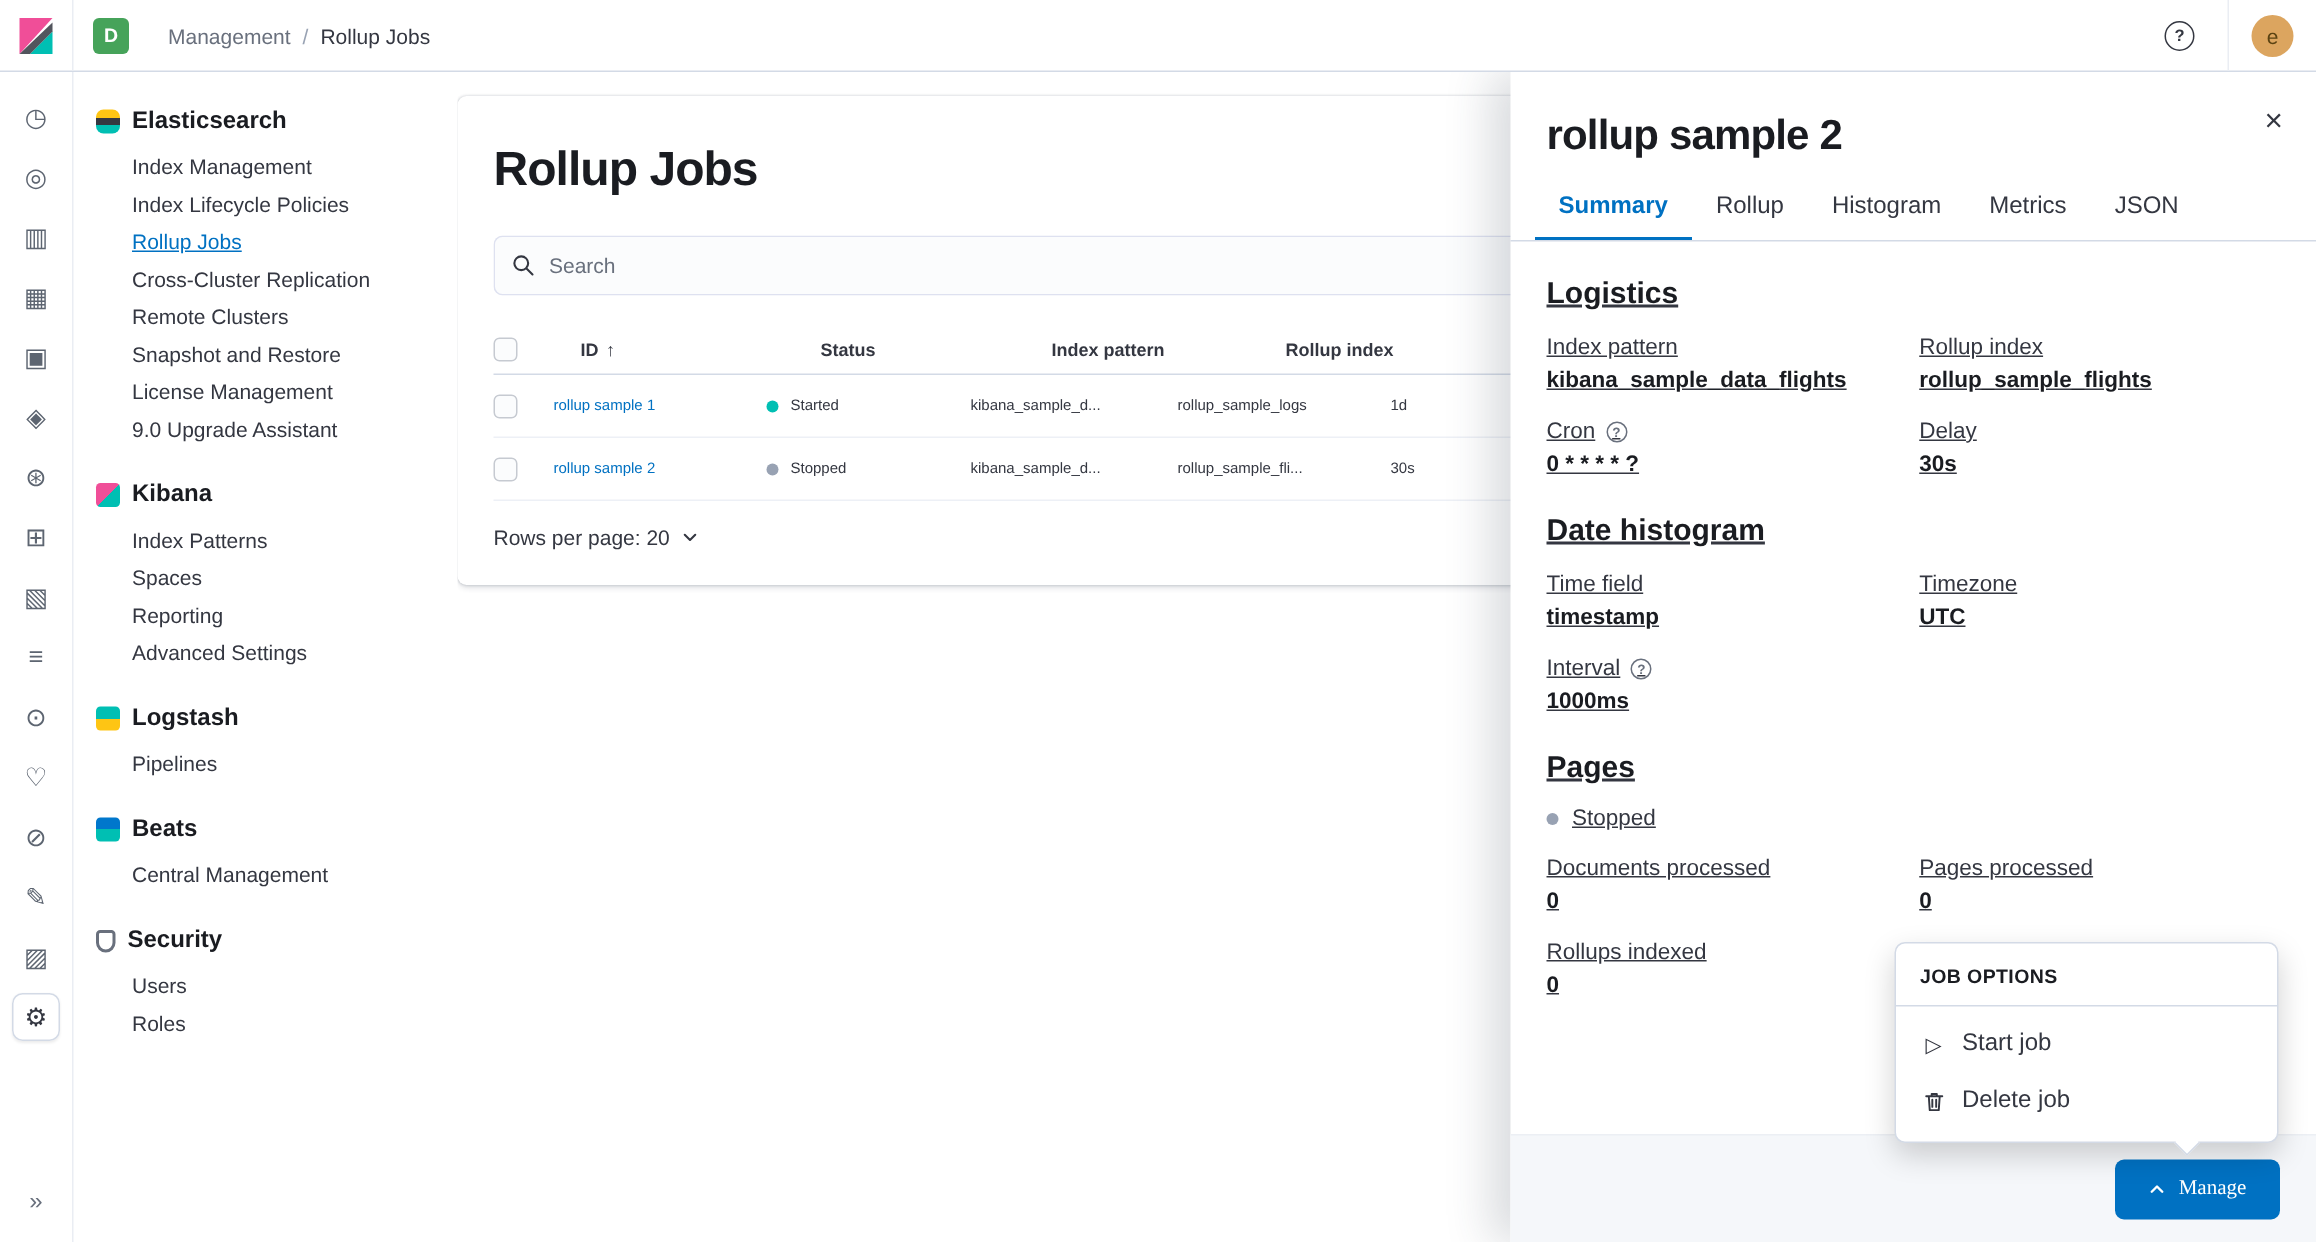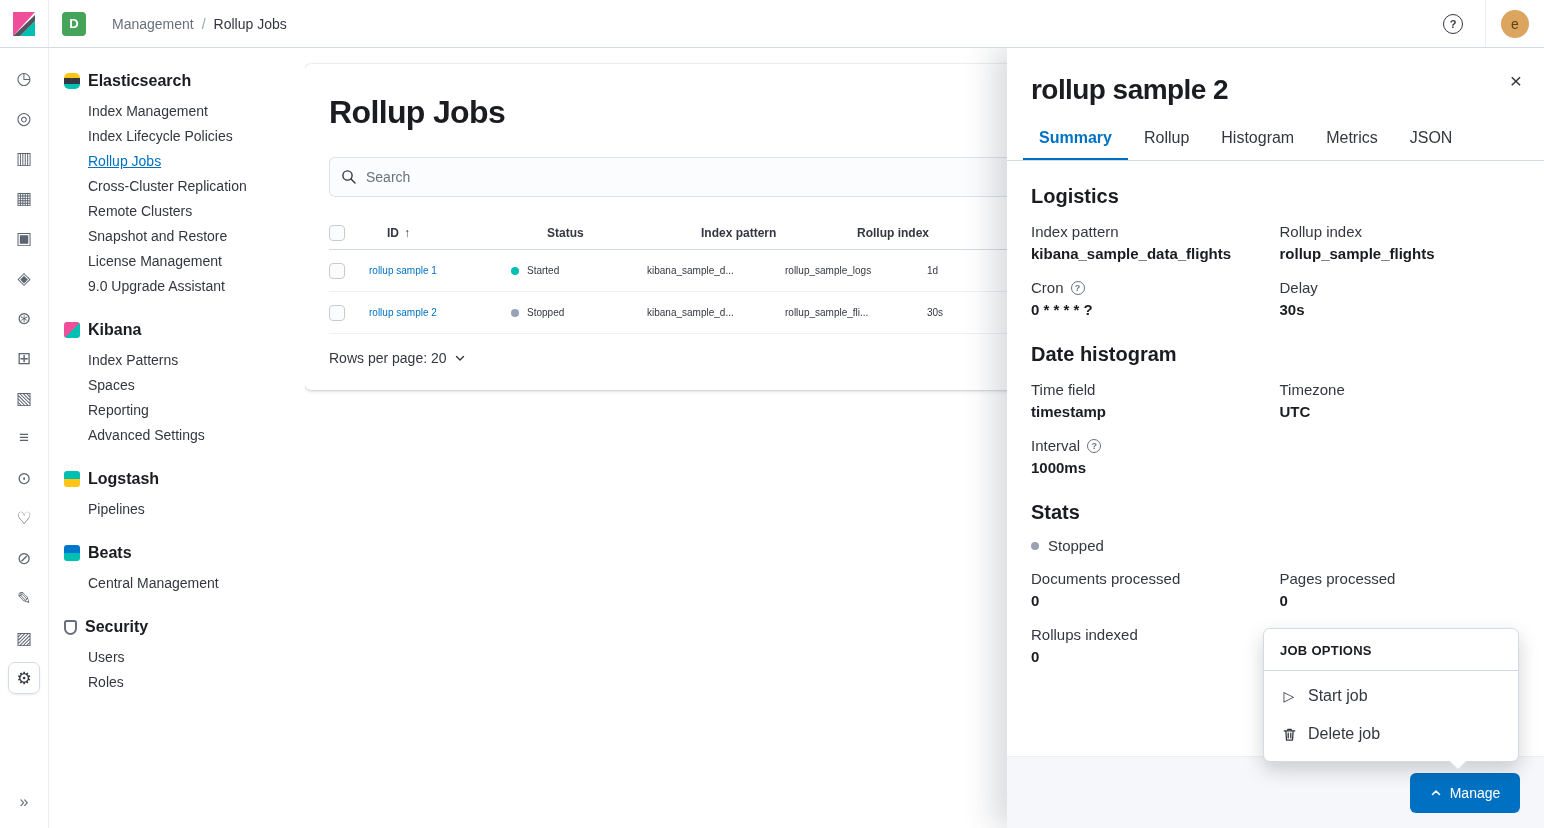--- a/index.html
+++ b/index.html
@@ -60,28 +60,28 @@
 
   
   .flyout { position:absolute; top:48px; right:0; width:537px; bottom:0; background:#fff; z-index:20; box-shadow:-14px 0 28px rgba(50,60,80,.18); display:flex; flex-direction:column; }
   .flyout-close { position:absolute; top:18px; right:18px; font-size:21px; line-height:1; color:#343741; cursor:pointer; padding:4px; }
   .flyout-head { padding:26px 24px 0; }
   .flyout-title { font-size:28px; font-weight:600; color:#1a1c21; letter-spacing:-.02em; }
   .tabs { display:flex; padding:0 16px; margin-top:8px; border-bottom:1px solid #D3DAE6; }
   .tab { padding:15px 16px 13px; font-size:16px; color:#343741; cursor:pointer; }
   .tab.active { color:#0071C2; box-shadow:inset 0 -2px 0 #0071C2; font-weight:600; }
   .flyout-body { flex:1; overflow:hidden; padding:24px; }
-  .fsection { margin-bottom:25px; }
+  .fsection { margin-bottom:25px;text-decoration:underline; }
   .fsection h3 { font-size:20px; font-weight:600; color:#1a1c21; margin-bottom:15px; }
   .dgrid { display:grid; grid-template-columns:1fr 1fr; column-gap:8px; row-gap:17px; }
   .dlabel { font-size:15px; color:#343741; margin-bottom:5px; display:flex; align-items:center; gap:7px; }
   .dvalue { font-size:15px; font-weight:700; color:#1a1c21; }
   .help-circle { width:14px; height:14px; border:1.4px solid #69707D; color:#69707D; border-radius:50%; font-size:9px; font-weight:700; display:inline-flex; align-items:center; justify-content:center; cursor:pointer; }
   .status-line { display:flex; align-items:center; gap:9px; font-size:15px; margin:-2px 0 16px; color:#343741; }
-  .flyout-footer { height:72px; background:#F5F7FA; border-top:1px solid #ECEFF4; display:flex; align-items:center; justify-content:flex-end; padding:0 24px; }
+  .flyout-footer { height:72px; background:#F5F7FA; border-top:1px solid #ECEFF4; display:flex; align-items:center; justify-content:flex-end; padding:0 24px;font-family:Liberation Serif, serif; }
   .manage-btn { background:#0071C2; color:#fff; border:none; height:40px; min-width:110px; padding:0 14px; border-radius:6px; font-family:inherit; font-size:14px; font-weight:500; display:flex; align-items:center; justify-content:center; gap:8px; cursor:pointer; }
 
   
   .popover { position:absolute; left:1263px; top:628px; width:256px; background:#fff; border:1px solid #D3DAE6; border-radius:7px; box-shadow:0 8px 20px rgba(0,0,0,.18); z-index:50; }
   .popover-title { padding:14px 16px 12px; font-size:13px; font-weight:700; color:#1a1c21; border-bottom:1px solid #D3DAE6; letter-spacing:.02em; }
   .popover-items { padding:6px 0 8px; }
   .popover-item { display:flex; align-items:center; gap:10px; padding:10px 16px; font-size:16px; color:#343741; cursor:pointer; }
   .pi-icon { width:18px; display:inline-flex; justify-content:center; font-size:14px; color:#343741; }
   .popover-arrow { position:absolute; bottom:-7px; left:188px; width:12px; height:12px; background:#fff; border-right:1px solid #D3DAE6; border-bottom:1px solid #D3DAE6; transform:rotate(45deg); }
 </style>
@@ -275,21 +275,21 @@
             <div class="dlabel">Timezone</div>
             <div class="dvalue">UTC</div>
           </div>
           <div class="ditem">
             <div class="dlabel">Interval<span class="help-circle">?</span></div>
             <div class="dvalue">1000ms</div>
           </div>
         </div>
       </section>
       <section class="fsection">
-        <h3>Stats</h3>
+        <h3>Pages</h3>
         <div class="status-line">
           <span class="dot" style="background: rgb(152, 162, 179);"></span>
           <span>Stopped</span>
         </div>
         <div class="dgrid">
           <div class="ditem">
             <div class="dlabel">Documents processed</div>
             <div class="dvalue">0</div>
           </div>
           <div class="ditem">

